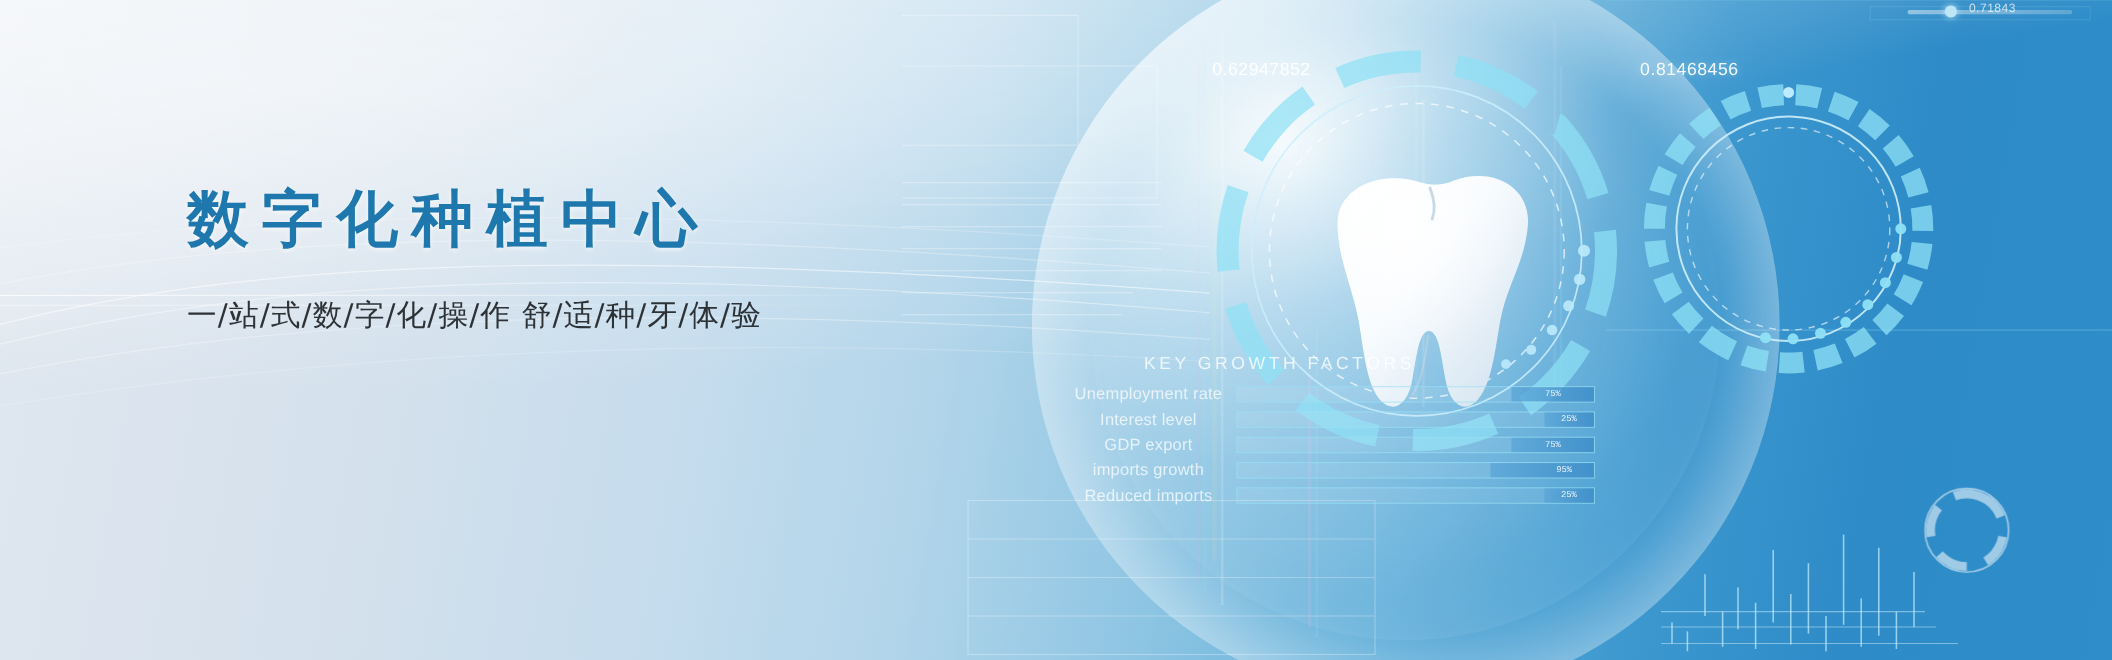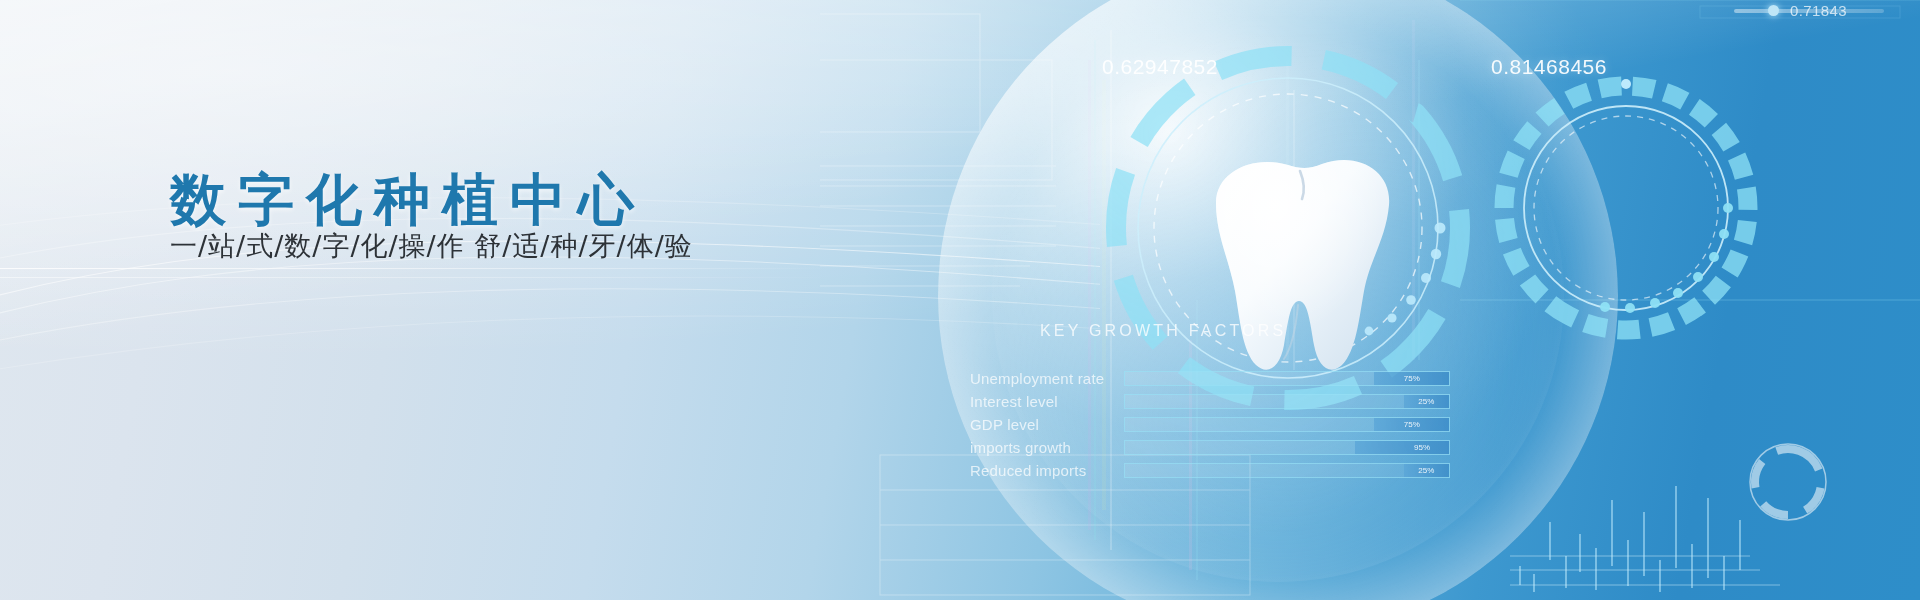--- a/index.html
+++ b/index.html
@@ -44,20 +44,21 @@
 
   
   .text-block{ position:absolute; left:170px; top:172px; }
   .title{
     font-family:"DejaVu Sans","Liberation Sans",sans-serif;
     font-size:56px; font-weight:700; color:#1f78ad;
     letter-spacing:12px; line-height:1; white-space:nowrap;
     text-shadow:0 2px 5px rgba(255,255,255,.65);
   }
   .subtitle{
+    margin-top:40px;
     font-family:"DejaVu Sans","Liberation Sans",sans-serif;
     font-size:27px; font-weight:400; color:#2d3237;
     letter-spacing:1px; white-space:nowrap;
   }
 
   
   .tech{ position:absolute; right:0; top:0; width:1100px; height:600px; }
 
   
   .sphere{
@@ -77,58 +78,58 @@
   
   .tooth{ position:absolute; left:372px; top:155px; width:215px; height:220px; }
 
   
   .ring{ position:absolute; }
 
   
   .num{
     position:absolute; color:rgba(255,255,255,.93);
     font-family:"Liberation Sans","DejaVu Sans",sans-serif;
-    font-size:21px; letter-spacing:.5px; font-weight:300;
+    font-size:16px; letter-spacing:.5px; font-weight:300;
     text-shadow:0 0 8px rgba(255,255,255,.35);
   }
   .num-a{ left:282px; top:55px; }
   .num-b{ left:635px; top:55px;margin-left:36px; }
 
   
   .slider{ position:absolute; right:36px; top:4px; width:150px; height:14px; }
   .slider-track{ position:absolute; left:0; top:5px; width:150px; height:4px;
     background:linear-gradient(90deg, rgba(255,255,255,.45), rgba(255,255,255,.22)); border-radius:2px; }
   .slider-knob{ position:absolute; left:34px; top:1px; width:11px; height:11px; border-radius:50%;
     background:#bfe6f7; box-shadow:0 0 7px rgba(190,235,255,.95); }
-  .slider-val{ position:absolute; left:56px; top:-2px; font-size:15px; color:rgba(255,255,255,.72);
+  .slider-val{ position:absolute; left:56px; top:-2px; font-size:11px; color:rgba(255,255,255,.72);
     font-family:"Liberation Sans",sans-serif; letter-spacing:.4px; }
 
   
   .kgf{ position:absolute; left:150px; top:322px; width:480px; }
   .kgf-title{
     font-size:16px; letter-spacing:3.2px; color:rgba(255,255,255,.78);
-    margin-left:70px; margin-bottom:28px; white-space:nowrap;
+    margin-left:70px; margin-bottom:8px; white-space:nowrap;
     font-family:"Liberation Sans",sans-serif;
   }
-  .kgf-row{ position:relative; height:20px; margin-bottom:3px; display:flex; align-items:center; }
+  .kgf-row{ position:relative; height:20px; margin-bottom:3px; display:flex; align-items:center;text-align:center; }
   .kgf-label{
     width:148px; font-size:15px; color:rgba(255,255,255,.72);
     white-space:nowrap; font-family:"Liberation Sans",sans-serif; letter-spacing:.2px;
   }
   .kgf-bar{
     position:relative; flex:1; height:15px; margin-left:6px;
     border:1px solid rgba(150,225,245,.62);
     background:rgba(255,255,255,.07);
   }
   .kgf-fill{
     position:absolute; right:0; top:0; height:100%;
     background:linear-gradient(90deg, rgba(90,165,215,.75), rgba(60,140,200,.85));
     display:flex; align-items:center; justify-content:center;
   }
-  .kgf-pct{ font-size:8px; color:rgba(255,255,255,.88); font-family:Liberation Sans, sans-serif; }
+  .kgf-pct{ font-size:8px; color:rgba(255,255,255,.88); font-family:Liberation Mono, monospace; }
 
   
   .grid-lines{ position:absolute; left:0; top:0; width:1100px; height:600px; pointer-events:none; }
 
   
   .mini-ring{ position:absolute; right:88px; top:438px; width:88px; height:88px; }
 
   
   .streaks{ position:absolute; left:0; top:0; width:1100px; height:600px; pointer-events:none; }
 </style>
@@ -313,21 +314,21 @@
           </div>
           <div class="kgf-row">
             <div class="kgf-label">Interest level</div>
             <div class="kgf-bar">
               <div class="kgf-fill" style="width: 14%;">
                 <span class="kgf-pct">25%</span>
               </div>
             </div>
           </div>
           <div class="kgf-row">
-            <div class="kgf-label">GDP level</div>
+            <div class="kgf-label">GDP export</div>
             <div class="kgf-bar">
               <div class="kgf-fill" style="width: 23%;">
                 <span class="kgf-pct">75%</span>
               </div>
             </div>
           </div>
           <div class="kgf-row">
             <div class="kgf-label">imports growth</div>
             <div class="kgf-bar">
               <div class="kgf-fill" style="width: 29%; padding-left: 40px;">

